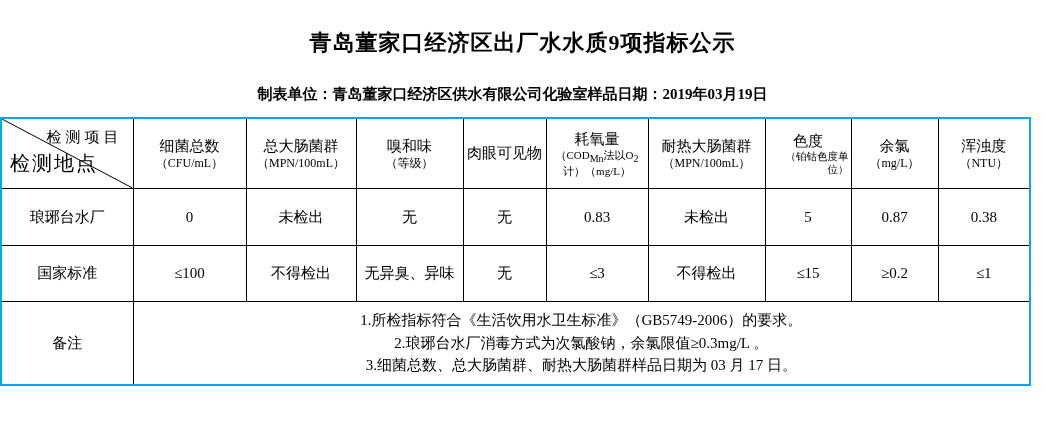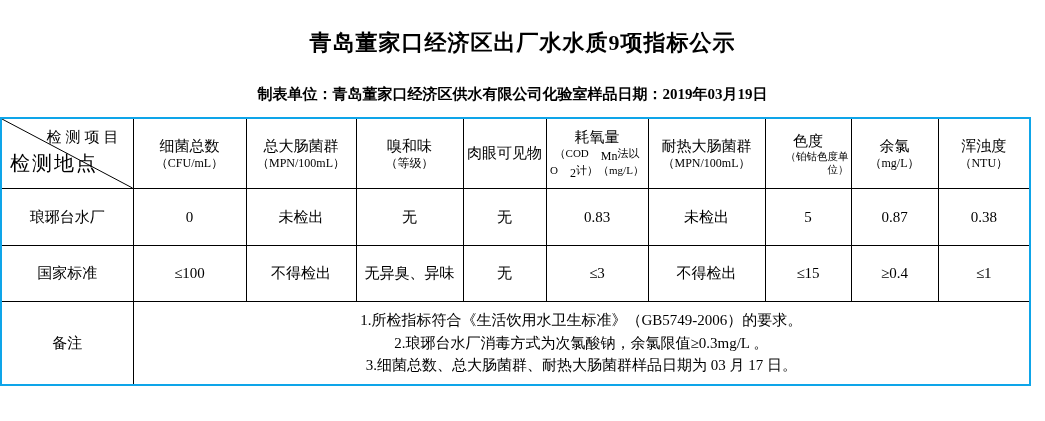--- a/index.html
+++ b/index.html
@@ -36,21 +36,21 @@
     overflow:hidden;
   }
   tr.header-row td { height:69px; }
   tr.data-row-1 td { height:56px; }
   tr.data-row-2 td { height:55px; }
   tr.remarks-row td { height:82px; }
   .col-head .name { font-size:15px; line-height:1.35;text-align:center; }
   .col-head .unit { font-size:12px; line-height:1.25; }
   .col-head .unit-small { font-size:11px; line-height:1.2; }
   .col-head .unit-tiny { font-size:10.5px; line-height:1.2;text-align:right; }
-  sub { font-size:12px;margin-left:12px; }
+  sub { font-size:10px; }
   
   td.corner-cell { position:relative; padding:0; }
   .corner-svg { position:absolute; left:0; top:0; width:100%; height:100%; }
   .corner-item {
     position:absolute; top:9px; right:10px;
     font-size:15px; letter-spacing:4px;
   }
   .corner-location {
     position:absolute; bottom:11px; left:8px;
     font-size:20px; letter-spacing:2px;
@@ -147,21 +147,21 @@
 
   <tr class="data-row-2">
     <td>国家标准</td>
     <td>≤100</td>
     <td>不得检出</td>
     <td>无异臭、异味</td>
     <td>无</td>
     <td>≤3</td>
     <td>不得检出</td>
     <td>≤15</td>
-    <td>≥0.4</td>
+    <td>≥0.2</td>
     <td>≤1</td>
   </tr>
 
   <tr class="remarks-row">
     <td>备注</td>
     <td class="remarks-cell" colspan="9">
       <div class="remark-line">1.所检指标符合《生活饮用水卫生标准》（GB5749-2006）的要求。</div>
       <div class="remark-line">2.琅琊台水厂消毒方式为次氯酸钠，余氯限值≥0.3mg/L 。</div>
       <div class="remark-line">3.细菌总数、总大肠菌群、耐热大肠菌群样品日期为 03 月 17 日。</div>
     </td>

